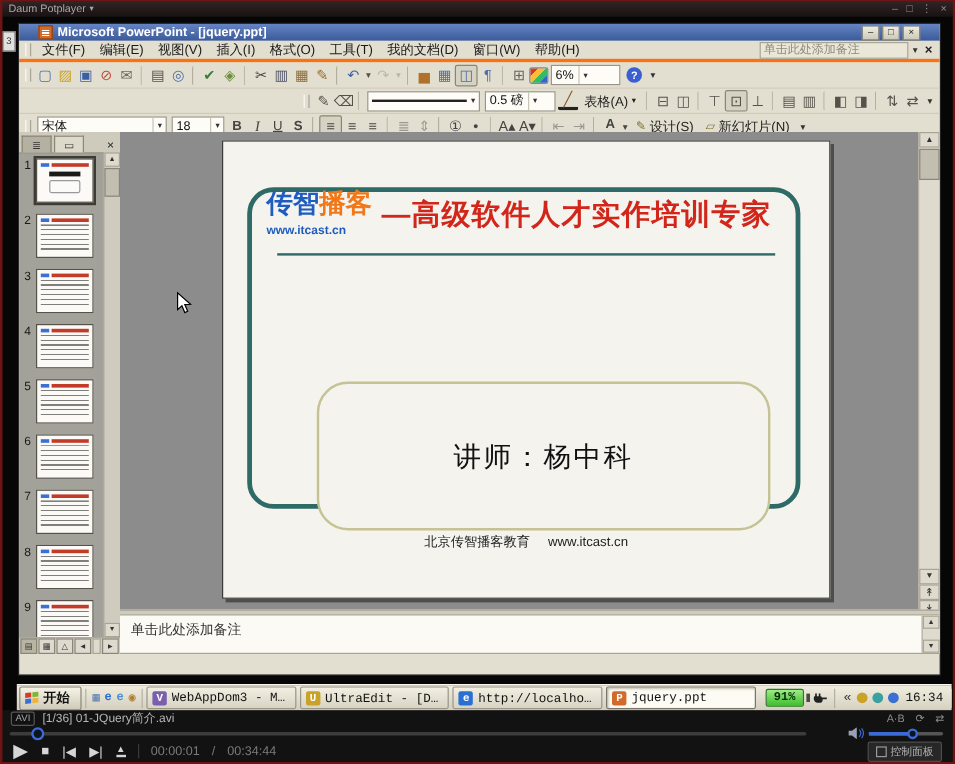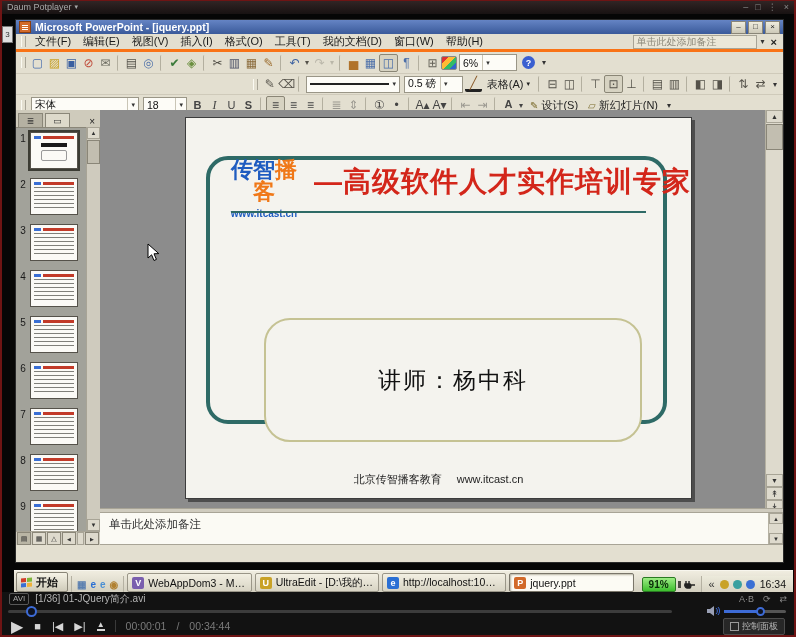--- a/index.html
+++ b/index.html
@@ -5,21 +5,21 @@
   html,body{margin:0;padding:0;background:#000;}
   #player{position:relative;width:796px;height:637px;background:#141414;font-family:"Liberation Sans",sans-serif;overflow:hidden;}
   
   #ptitle{position:absolute;left:0;top:0;right:0;height:14px;background:linear-gradient(#332626,#181212);display:flex;align-items:center;padding:0 7px;color:#a8a8a8;font-size:9px;gap:3px;}
   #pwinctl{margin-left:auto;display:flex;gap:7px;color:#8a8a8a;font-size:9px;}
   #pwinctl span{cursor:default;}
   #video{position:absolute;left:2px;top:14px;width:792px;height:578px;background:#060606;}
   #widget{position:absolute;left:0;top:12px;width:9px;height:15px;background:#e0e0e0;border:1px solid #777;font-size:8px;color:#333;text-align:center;line-height:15px;}
   
   #xpwin{position:absolute;left:14px;top:6px;width:767px;height:542px;background:#e3dfd0;box-shadow:0 0 0 1px #2a2a2a;}
-  .xp-titlebar{height:14px;background:linear-gradient(180deg,#6584c4,#3a5a9a);display:flex;align-items:center;padding:0 3px;gap:4px;}
+  .xp-titlebar{height:14px;background:linear-gradient(180deg,#6584c4,#3a5a9a);display:flex;align-items:center;padding:0 16px;gap:4px;}
   .ppt-ico{width:10px;height:10px;background:#d26a2a;border:1px solid #8a3f10;display:flex;align-items:center;justify-content:center;}
   .ppt-ico i{display:block;width:6px;height:5px;background:repeating-linear-gradient(#fff 0 1px,transparent 1px 2px);}
   .xp-title{color:#fff;font-weight:bold;font-size:10.5px;white-space:nowrap;}
   .xp-controls{margin-left:auto;display:flex;gap:2px;}
   .xpbtn{width:13px;height:11px;background:linear-gradient(#efecdd,#cdc9b8);border:1px solid #8a8678;font-size:8px;line-height:10px;text-align:center;color:#222;}
   .menubar{height:15px;display:flex;align-items:center;font-size:11px;background:#e3dfd0;border-bottom:3px solid #f97316;padding:0 4px 0 2px;}
   .handle{width:3px;height:11px;border-left:1px solid #fbfaf2;border-right:1px solid #a8a496;margin:0 3px;}
   .menu-item{padding:0 6px;color:#1a1a1a;white-space:nowrap;}
   .helpbox{margin-left:auto;width:116px;height:12px;border:1px solid #a8a496;background:#ebe7d8;color:#8d897b;font-size:10px;padding:0 3px;line-height:12px;overflow:hidden;white-space:nowrap;}
   .mb-caret{font-size:8px;color:#333;margin:0 4px;}
@@ -73,39 +73,39 @@
   .vbtn.active{background:#b9b5a5;}
   .htrack{flex:1;height:11px;background:#dedacd;border:1px solid #a8a496;}
   #edit{position:absolute;left:84px;top:0;right:18px;height:398px;background:#8c8c8c;overflow:hidden;}
   .vscroll{position:absolute;right:0;top:0;width:18px;height:403px;background:#dedacd;border-left:1px solid #b5b1a2;display:flex;flex-direction:column;box-sizing:border-box;}
   .vscroll .sbtn{height:13px;font-size:7px;}
   
   #slide{position:absolute;left:85px;top:7px;width:505px;height:380px;background:#f4f3ee;border:1px solid #3c3c3c;box-shadow:3px 3px 0 rgba(0,0,0,.45);}
   .teal{position:absolute;left:20px;top:38px;width:453px;height:260px;border:4px solid #2e6a66;border-radius:22px;}
   .lectbox{position:absolute;left:78px;top:200px;width:374px;height:120px;background:#f4f3ee;border:2px solid #c5c293;border-radius:26px;display:flex;align-items:center;justify-content:center;}
   .lect{font-size:23px;color:#111;font-family:"Liberation Serif",serif;letter-spacing:2px;}
-  .shead{position:absolute;left:36px;top:42px;display:flex;align-items:flex-start;text-align:center;}
+  .shead{position:absolute;left:36px;top:42px;display:flex;align-items:flex-start;}
   .logo{line-height:20px;}
   .lblue{color:#1f5cc0;font-weight:bold;font-size:22px;}
   .lorange{color:#f07818;font-weight:bold;font-size:22px;}
   .lurl{font-size:10px;color:#1f5cc0;font-weight:bold;}
-  .tagline{color:#d3261a;font-weight:bold;font-size:28px;margin-left:8px;margin-top:3px;letter-spacing:1px;white-space:nowrap;}
+  .tagline{color:#d3261a;font-weight:bold;font-size:24px;margin-left:8px;margin-top:3px;letter-spacing:1px;white-space:nowrap;}
   .rule{position:absolute;left:45px;top:93px;width:415px;height:2px;background:#2e6a66;}
   .stitle{position:absolute;left:0;right:0;top:116px;text-align:center;font-size:33px;font-weight:bold;color:#0a0a0a;letter-spacing:2px;}
-  .sfooter{position:absolute;left:0;right:0;top:354px;text-align:center;font-size:11px;color:#222;}
+  .sfooter{position:absolute;left:0;right:0;top:326px;text-align:center;font-size:11px;color:#222;}
   .sfooter .fu{margin-left:12px;}
   
   .split{position:absolute;left:84px;top:398px;right:0;height:5px;background:#cfcbbe;border-top:1px solid #a8a496;border-bottom:1px solid #a8a496;box-sizing:border-box;}
   #notes{position:absolute;left:84px;top:403px;right:0;height:32px;background:#fbfaf4;border-bottom:1px solid #a8a496;font-size:11.5px;color:#333;padding:4px 18px 0 9px;box-sizing:border-box;}
   .nscroll{position:absolute;right:0;top:0;bottom:0;width:14px;background:#dedacd;border-left:1px solid #b5b1a2;display:flex;flex-direction:column;}
   .nscroll .sbtn{height:11px;}
   #statusbar{position:absolute;left:0;top:525px;width:767px;height:17px;background:#e3dfd0;border-top:1px solid #b5b1a2;display:flex;align-items:center;font-size:11px;color:#222;box-sizing:border-box;}
   #statusbar .s1{margin-left:64px;} #statusbar .s3{margin-left:112px;}
   
-  #taskbar{position:absolute;left:12px;bottom:0;right:1px;height:22px;background:linear-gradient(#f0ede0,#d3cfbf);border-top:1px solid #f8f6ee;display:flex;align-items:flex-end;box-sizing:border-box;}
+  #taskbar{position:absolute;left:12px;bottom:0;right:1px;height:22px;background:linear-gradient(#f0ede0,#d3cfbf);border-top:1px solid #f8f6ee;display:flex;align-items:center;box-sizing:border-box;font-family:Liberation Mono, monospace;}
   .start{display:flex;align-items:center;gap:4px;padding:0 9px 0 4px;height:18px;margin:0 3px 0 2px;background:linear-gradient(#f6f3e6,#cfcbba);border:1px solid #8a8678;border-radius:2px;font-weight:bold;font-size:11px;color:#111;}
   .flag{display:grid;grid-template-columns:5px 5px;grid-template-rows:4px 4px;gap:1px;transform:skewY(-6deg);}
   .flag i{display:block;}
   .f1{background:#d33c28;} .f2{background:#7fb63a;} .f3{background:#3a6fd4;} .f4{background:#f0b23a;}
   .ql{display:flex;gap:4px;padding:0 5px;border-left:1px solid #b5b1a2;border-right:1px solid #b5b1a2;align-items:center;height:16px;}
   .qli{font-size:10px;font-weight:bold;}
   .tasks{display:flex;flex:1;gap:3px;padding:0 3px;align-items:center;min-width:0;}
   .task{flex:1;max-width:118px;height:17px;display:flex;align-items:center;gap:4px;padding:0 4px;background:linear-gradient(#f2efe2,#d8d4c4);border:1px solid #9a9688;border-radius:2px;font-size:10.5px;color:#111;white-space:nowrap;overflow:hidden;min-width:0;}
   .task.active{background:#fcfbf4;border-color:#7a766a;box-shadow:inset 1px 1px 2px #b9b5a5;}
   .task-ico{flex:0 0 12px;width:12px;height:12px;font-size:9px;font-weight:bold;color:#fff;display:flex;align-items:center;justify-content:center;border-radius:2px;}

